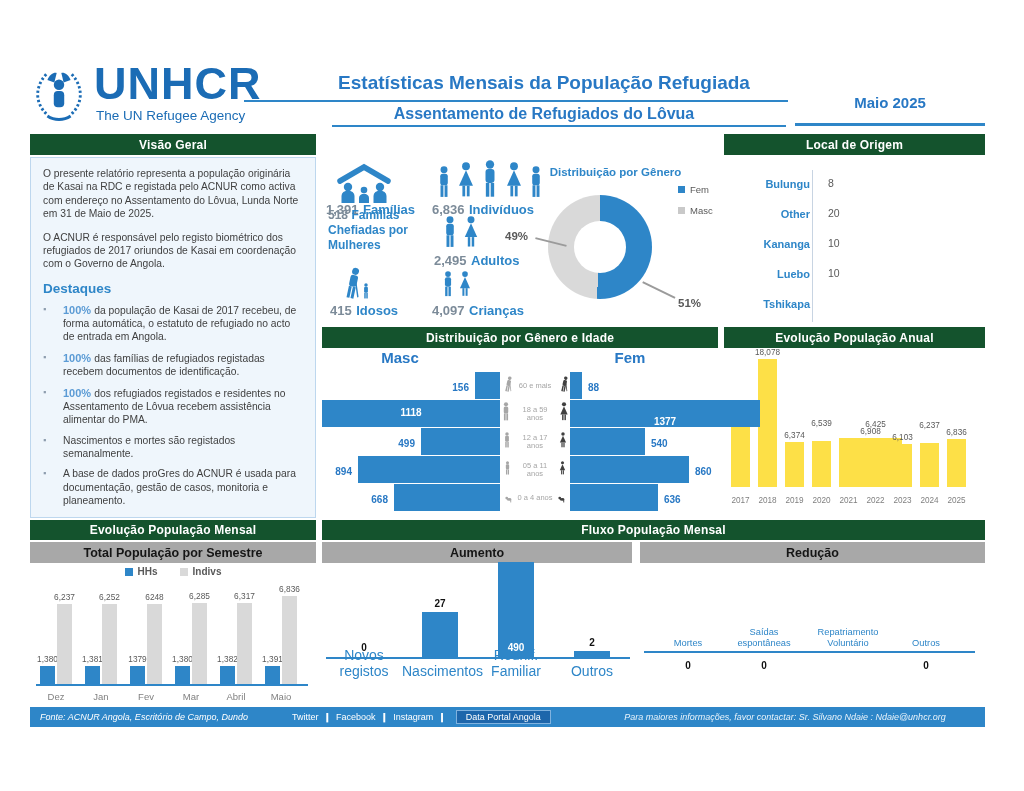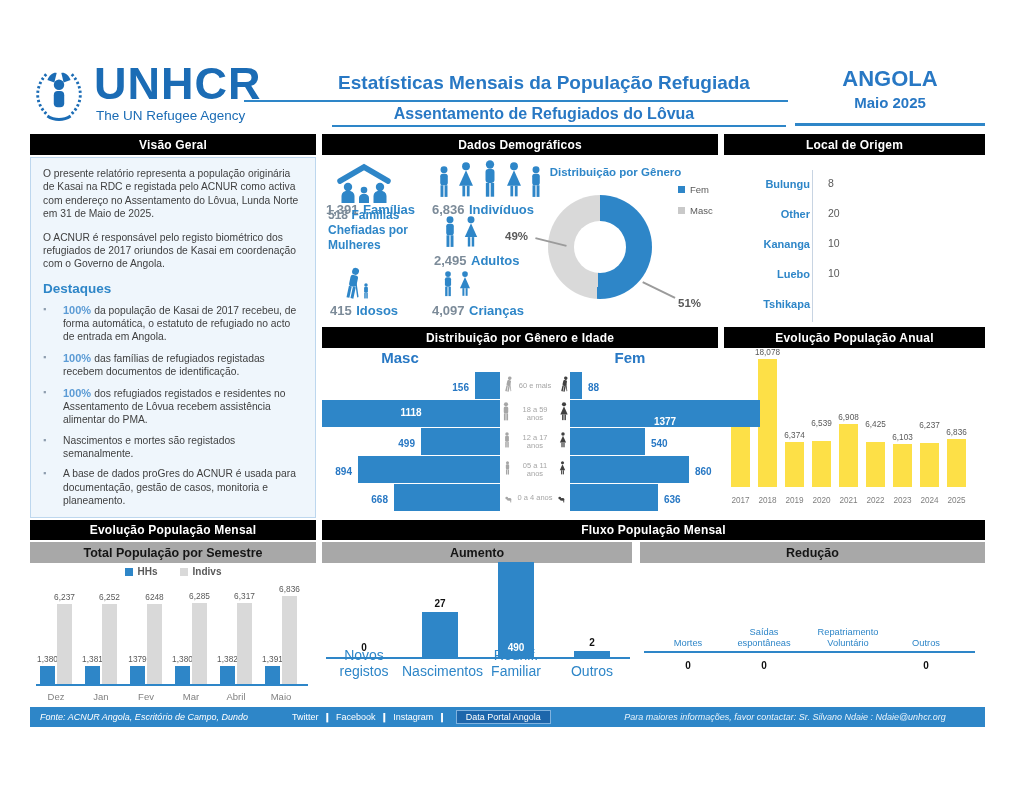--- a/index.html
+++ b/index.html
@@ -1,19 +1,19 @@
 <!DOCTYPE html>
 <html><head>
 <meta charset="utf-8">
 <style>
   html,body{margin:0;padding:0;background:#fff;}
   .page{position:relative;width:1024px;height:791px;background:#ffffff;
         font-family:"Liberation Sans",sans-serif;overflow:hidden;}
   .abs{position:absolute;}
-  .secbar{position:absolute;height:21px;background:#000000;color:#fff;font-weight:bold;
+  .secbar{position:absolute;height:21px;background:#14532d;color:#fff;font-weight:bold;
           font-size:12px;display:flex;align-items:center;justify-content:center;letter-spacing:.2px;}
   .graybar{position:absolute;height:21px;background:#A8A8A8;color:#151515;font-weight:bold;
            font-size:12.5px;display:flex;align-items:center;justify-content:center;}
   .hline{position:absolute;background:#2E86C8;}
   .panel-visao{position:absolute;left:30px;top:157px;width:286px;height:361px;background:#EFF6FC;
                border:1px solid #BDD7EE;box-sizing:border-box;padding:9px 12px;}
   .panel-visao p{margin:0 0 10px 0;font-size:10.3px;line-height:1.3;color:#3F3F3F;}
   .destaques{font-size:13.5px;font-weight:bold;color:#2E86C8;margin:2px 0 7px 0;}
   .blist{list-style:none;margin:0;padding:0;}
   .blist li{display:flex;margin-bottom:7px;font-size:10.3px;line-height:1.3;color:#3F3F3F;}
@@ -82,26 +82,24 @@
     </svg>
   </span>
   <div class="abs" style="left:94px;top:58px;font-size:45px;font-weight:bold;color:#1B6CB5;letter-spacing:1px;">UNHCR</div>
   <div class="abs" style="left:96px;top:108px;font-size:13.5px;color:#1B6CB5;">The UN Refugee Agency</div>
 
   <div class="abs" style="left:298px;top:72px;width:492px;text-align:center;font-size:19px;font-weight:bold;color:#2878C4;">Estatísticas Mensais da População Refugiada</div>
   <div class="hline" style="left:244px;top:100px;width:544px;height:2px;"></div>
   <div class="abs" style="left:298px;top:105px;width:492px;text-align:center;font-size:16px;font-weight:bold;color:#2878C4;">Assentamento de Refugiados do Lôvua</div>
   <div class="hline" style="left:332px;top:125px;width:454px;height:2px;"></div>
 
-  <div class="abs" style="left:795px;top:66px;width:190px;text-align:center;font-size:22px;font-weight:bold;color:#2878C4;">ANGOLA</div>
   <div class="abs" style="left:795px;top:94px;width:190px;text-align:center;font-size:15px;font-weight:bold;color:#2878C4;">Maio 2025</div>
   <div class="hline" style="left:795px;top:123px;width:190px;height:3px;"></div>
 
   <div class="secbar" style="left:30px;top:134px;width:286px;">Visão  Geral</div>
-  <div class="secbar" style="left:322px;top:134px;width:396px;">Dados Demográficos</div>
   <div class="secbar" style="left:724px;top:134px;width:261px;">Local de Origem</div>
 
   <div class="panel-visao">
     <p>O presente relatório representa a população originária de Kasai na RDC e registada pelo ACNUR como activa com endereço no Assentamento do Lôvua, Lunda Norte em 31 de Maio de 2025.</p>
     <p>O ACNUR é responsável pelo registo biométrico dos refugiados de 2017 oriundos de Kasai em coordenação com o Governo de Angola.</p>
     <div class="destaques">Destaques</div>
     <ul class="blist" id="bullets">
         <li>
           <span class="bmark">▪</span>
           <span><span class="hl">100% </span>da população de Kasai de 2017 recebeu, de forma automática, o estatuto de refugiado no acto de entrada em Angola.</span>
@@ -301,21 +299,21 @@
       </div>
       <div class="ayear" style="left: 30px;">2018</div>
       <div class="abar" style="left: 61px; height: 45px;">
         <span class="abar-lab">6,374</span>
       </div>
       <div class="ayear" style="left: 57px;">2019</div>
       <div class="abar" style="left: 88px; height: 46px;">
         <span class="abar-lab" style="margin-bottom: 13px;">6,539</span>
       </div>
       <div class="ayear" style="left: 84px;">2020</div>
-      <div class="abar" style="left: 115px; height: 63px;">
+      <div class="abar" style="left: 115px; height: 49px; padding-left: 44px;">
         <span class="abar-lab">6,908</span>
       </div>
       <div class="ayear" style="left: 111px;">2021</div>
       <div class="abar" style="left: 142px; height: 45px;">
         <span class="abar-lab" style="margin-bottom: 13px;">6,425</span>
       </div>
       <div class="ayear" style="left: 138px;">2022</div>
       <div class="abar" style="left: 169px; height: 43px;">
         <span class="abar-lab">6,103</span>
       </div>

